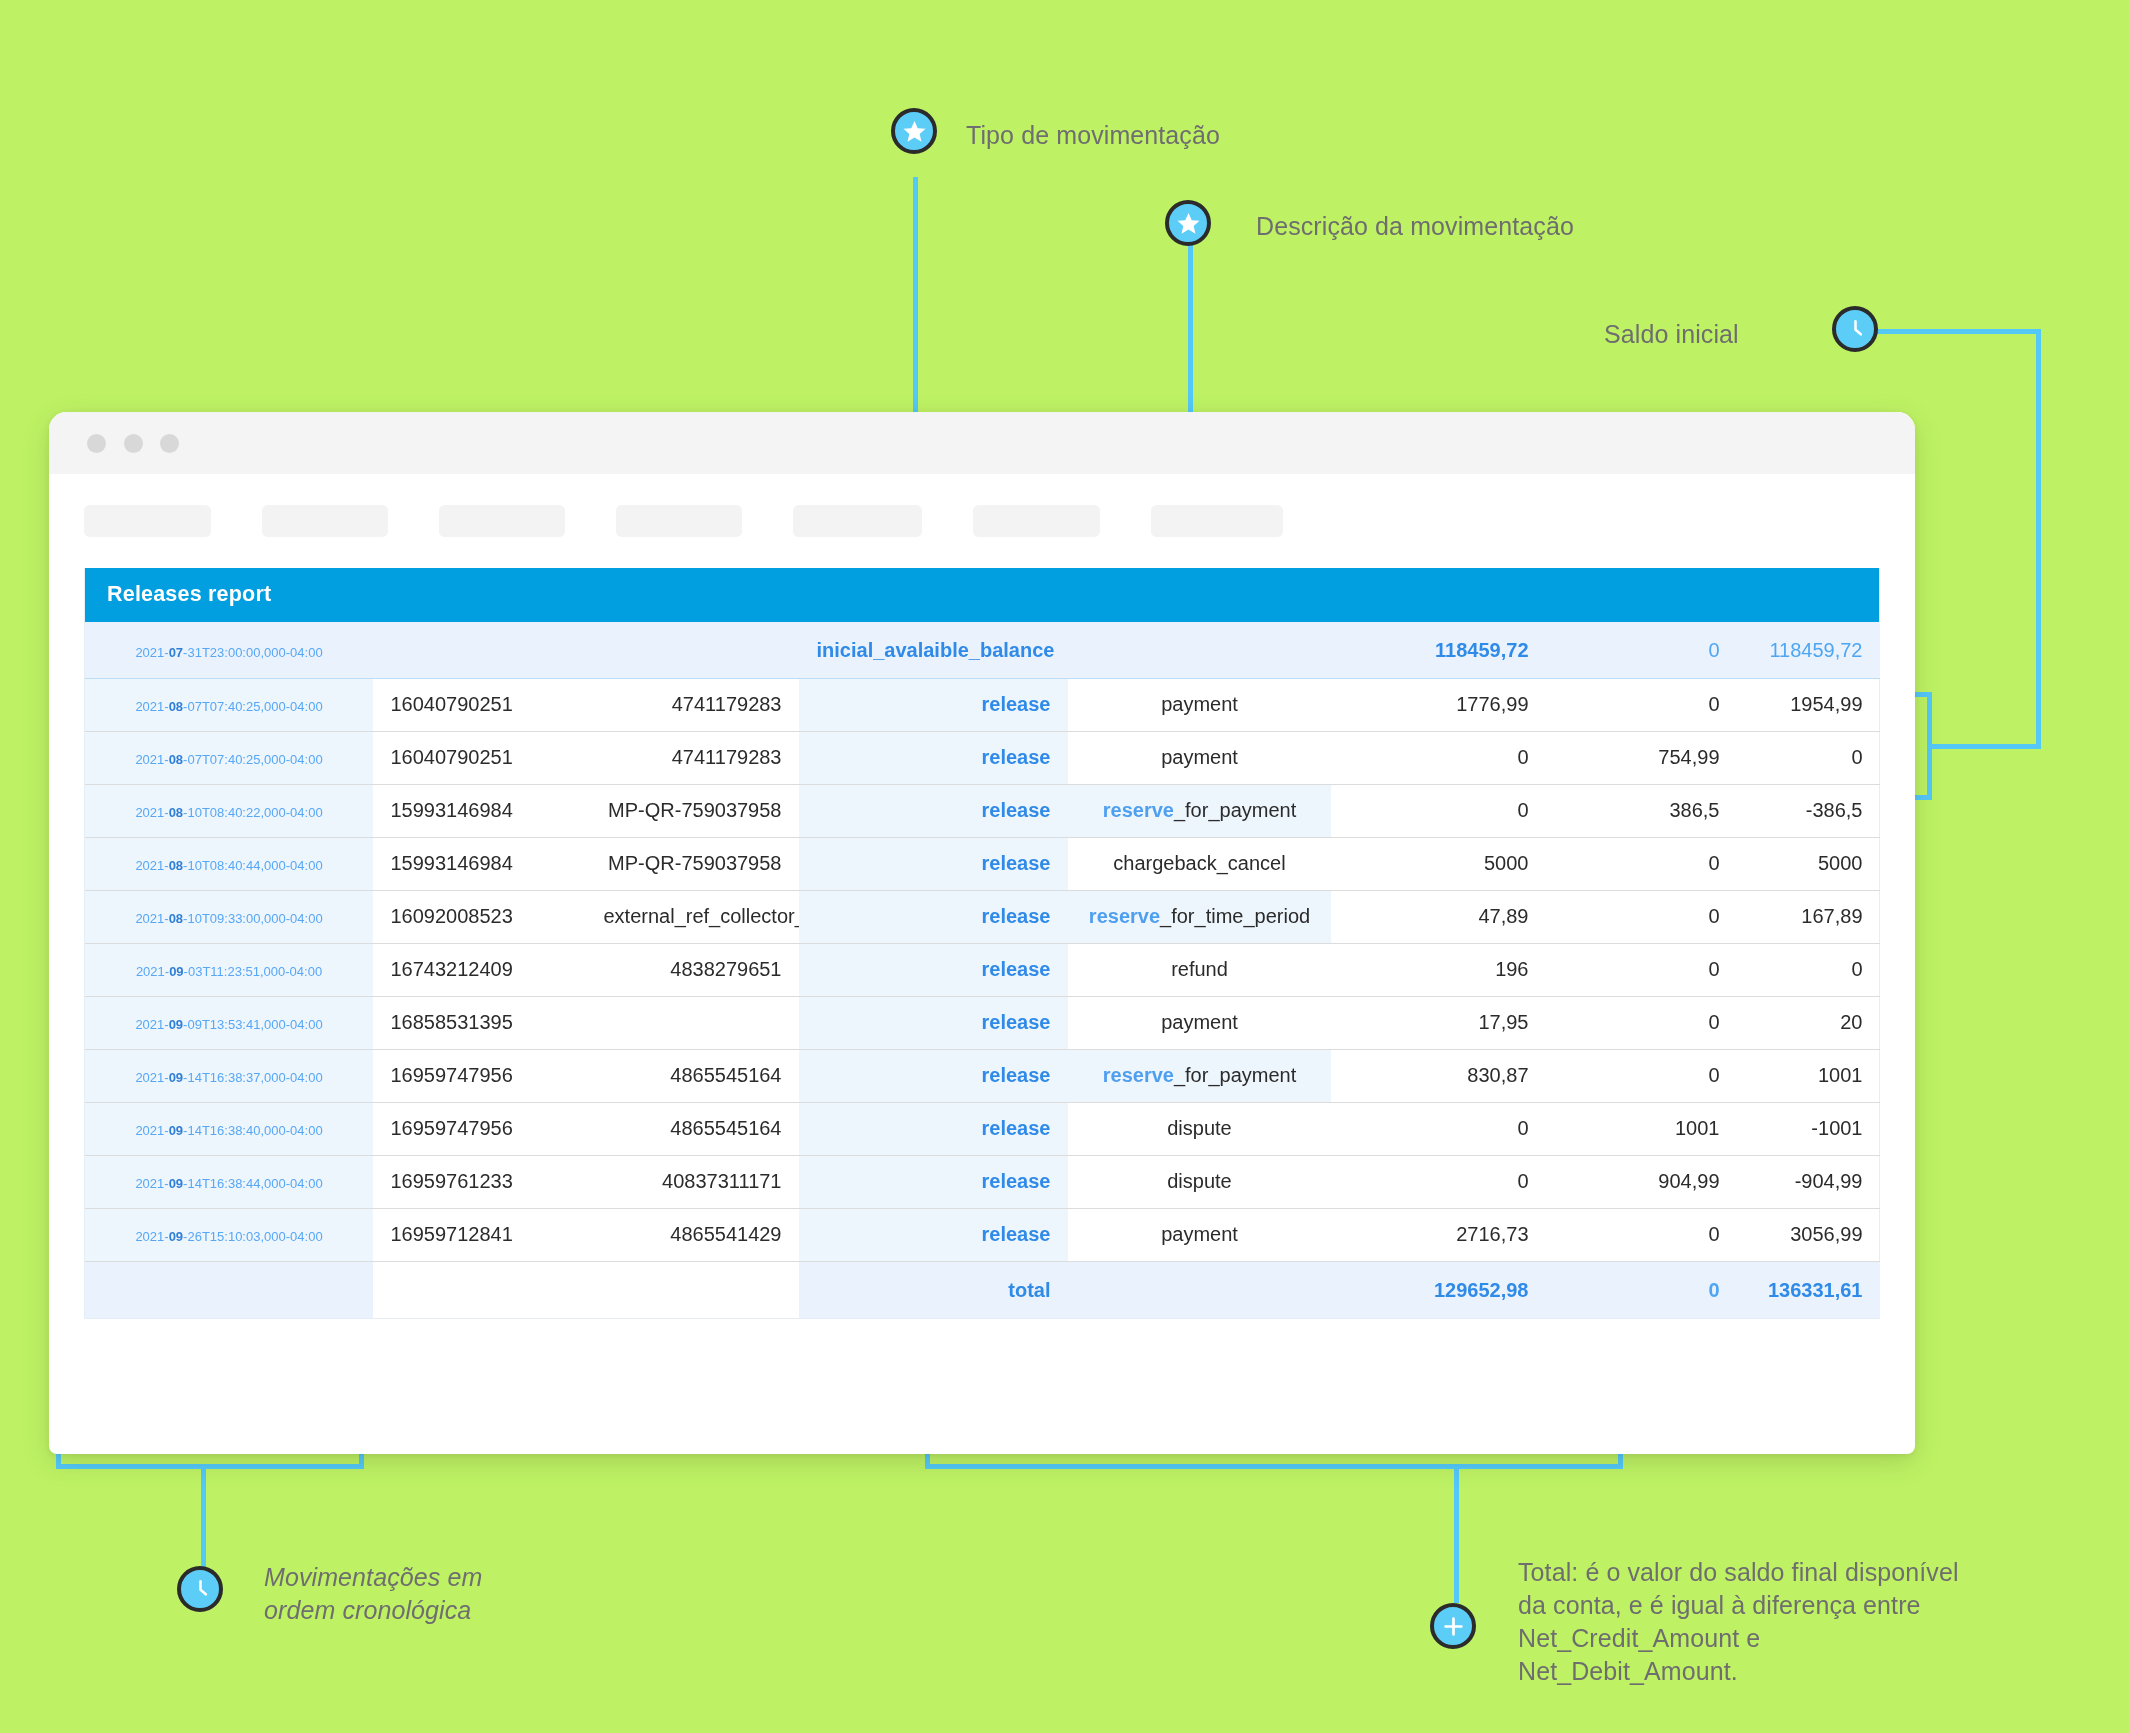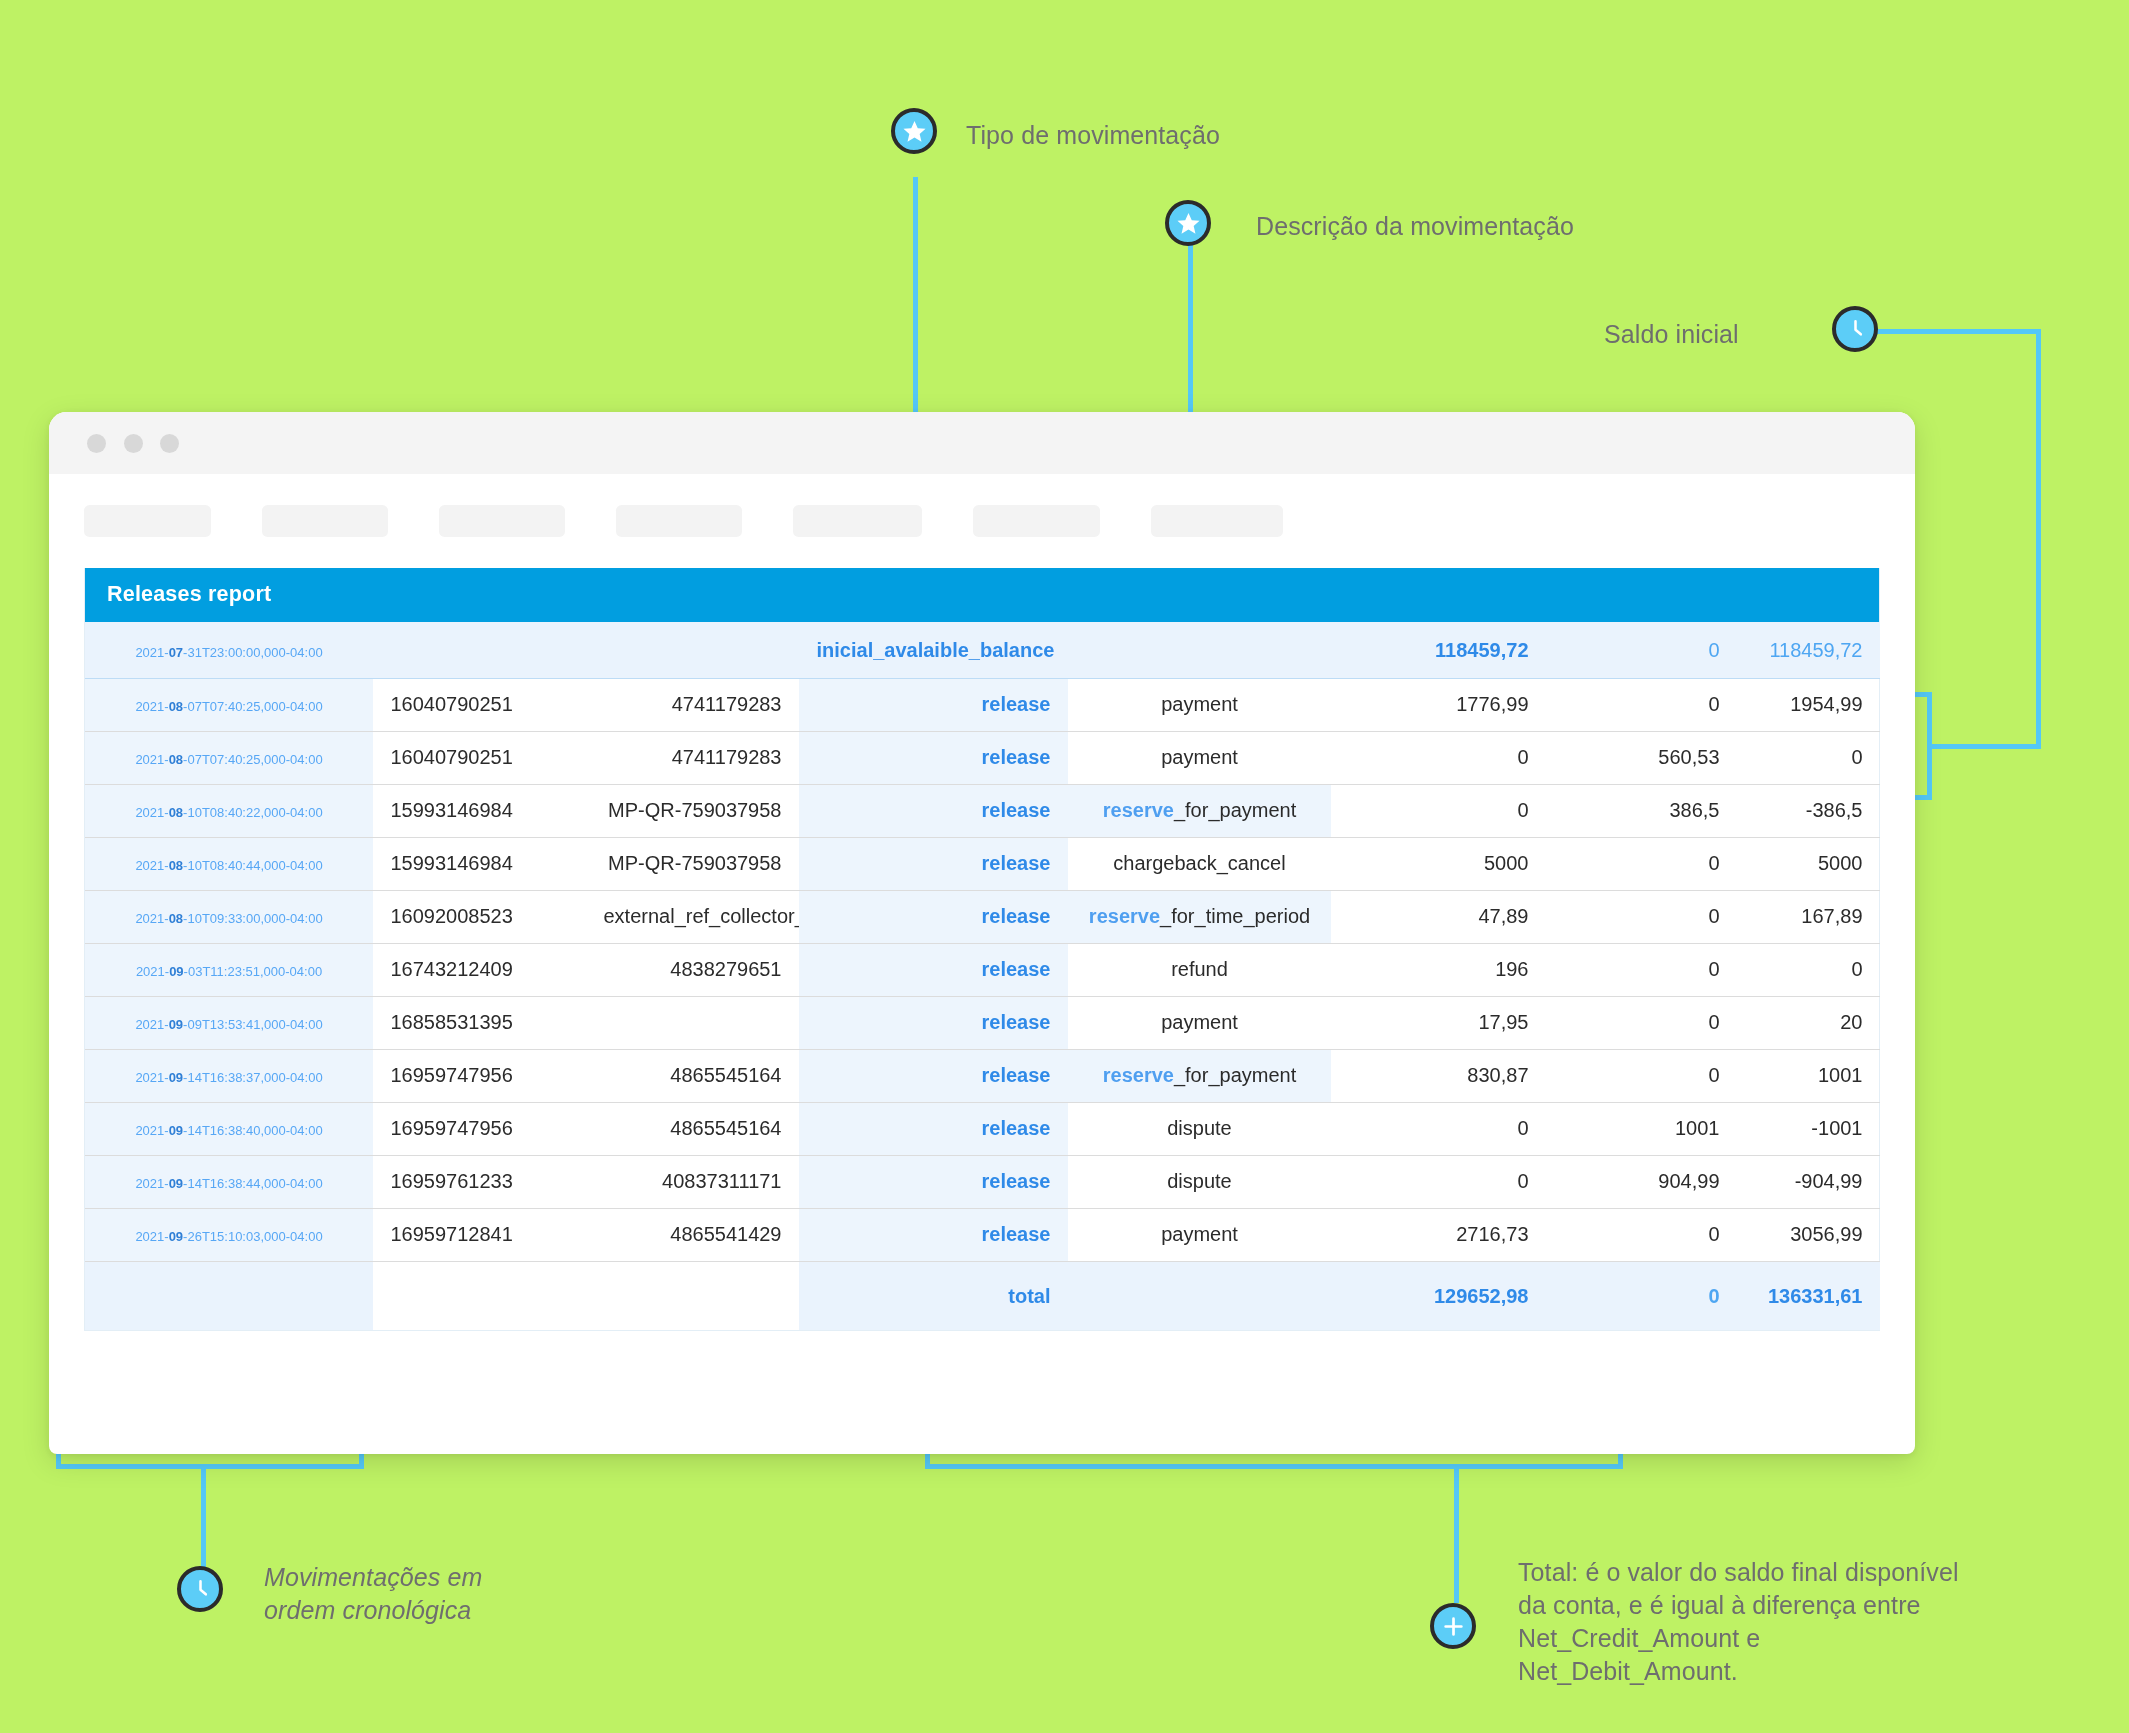--- a/index.html
+++ b/index.html
@@ -98,21 +98,21 @@
   .blue-kw { color: #4f9ff0; font-weight: bold; }
 
   
   tr.row-initial td { background: #eaf3fd; border-bottom: 0.8px solid #bddcf6; height: 56px; }
   tr.row-initial .c-type  { color: #2f8ae8; font-weight: bold; }
   tr.row-initial .c-credit{ color: #2f8ae8; font-weight: bold; }
   tr.row-initial .c-debit { color: #4ea6f2; }
   tr.row-initial .c-net   { color: #4ea6f2; }
 
   
-  tr.row-total td { background: #eaf3fd; border-bottom: none; height: 69px; }
+  tr.row-total td { background: #eaf3fd; border-bottom: none; height: 57px; }
   tr.row-total .c-ref1, tr.row-total .c-ref2 { background: #ffffff; }
   tr.row-total .c-type { color: #2f8ae8; font-weight: bold; }
   tr.row-total .c-credit { color: #2f8ae8; font-weight: bold; text-align: right; }
   tr.row-total .c-debit { color: #4ea6f2; font-weight: bold; }
   tr.row-total .c-net { color: #2f8ae8; font-weight: bold; }
 </style>
 </head>
 <body>
 
 <div id="stage">
@@ -223,21 +223,21 @@
               <td class="c-debit">0</td>
               <td class="c-net">1954,99</td>
             </tr>
             <tr>
               <td class="c-date tint"><span class="date-txt">2021-<b>08</b>-07T07:40:25,000-04:00</span></td>
               <td class="c-ref1">16040790251</td>
               <td class="c-ref2">4741179283</td>
               <td class="c-type tint"><span class="blue-bold">release</span></td>
               <td class="c-desc">payment</td>
               <td class="c-credit">0</td>
-              <td class="c-debit">560,53</td>
+              <td class="c-debit">754,99</td>
               <td class="c-net">0</td>
             </tr>
             <tr>
               <td class="c-date tint"><span class="date-txt">2021-<b>08</b>-10T08:40:22,000-04:00</span></td>
               <td class="c-ref1">15993146984</td>
               <td class="c-ref2">MP-QR-759037958</td>
               <td class="c-type tint"><span class="blue-bold">release</span></td>
               <td class="c-desc tint"><span class="blue-kw">reserve</span>_for_payment</td>
               <td class="c-credit">0</td>
               <td class="c-debit">386,5</td>

